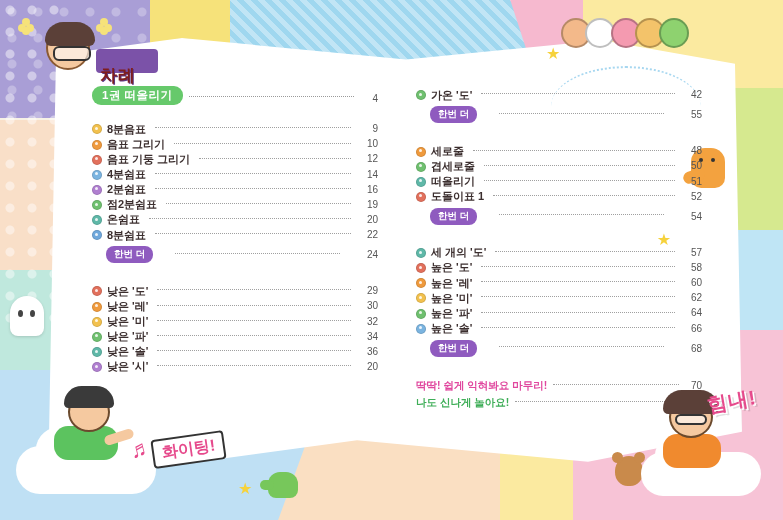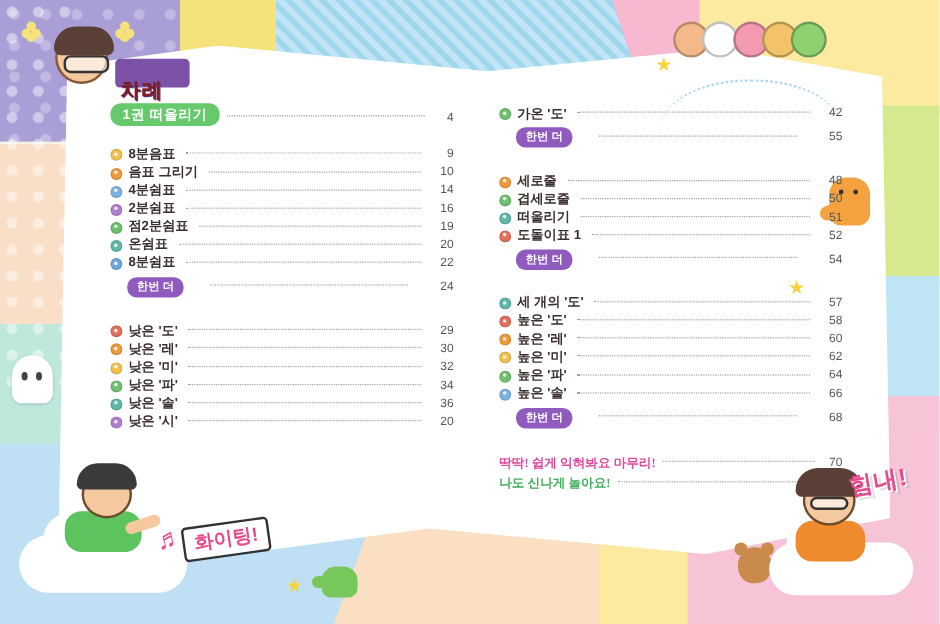--- a/index.html
+++ b/index.html
@@ -133,21 +133,21 @@
     padding:2px 8px; border-radius:8px; white-space:nowrap;
   }
   .mini-row .dots{ flex:1; border-bottom:1.4px dotted #a0a0a0; margin:0 4px 3px 6px; }
   .mini-row .pg { font-size:10px; color:#555; min-width:18px; text-align:right; }
 
   .gap-sm { height:9px; }
   .gap-md { height:14px; }
 
   .final-row { display:flex; align-items:center; margin:3px 0; }
   .final-label {
-    font-size:10.5px; font-weight:bold; color:#e0479e; white-space:nowrap;font-family:Liberation Serif, serif;
+    font-size:10.5px; font-weight:bold; color:#e0479e; white-space:nowrap;
   }
   .final-row .dots { flex:1; border-bottom:1.4px dotted #a0a0a0; margin:0 5px 3px 6px; }
   .final-row .pg { font-size:10px; color:#555; min-width:18px; text-align:right; }
 
   
   .sticker { position:absolute; }
   .glasses-kid {
     left:46px; top:26px; width:44px; height:44px;
     background:#f5c9a0; border-radius:50%;
     border:2px solid #8a5a33;
@@ -345,20 +345,26 @@
         <span class="dots"></span>
         <span class="pg">9</span>
       </div>
       <div class="row">
         <span class="bullet" style="background:#ef9a3d"></span>
         <span class="label">음표 그리기</span>
         <span class="dots"></span>
         <span class="pg">10</span>
       </div>
       <div class="row">
+        <span class="bullet" style="background:#e2705c"></span>
+        <span class="label">음표 기둥 그리기</span>
+        <span class="dots"></span>
+        <span class="pg">12</span>
+      </div>
+      <div class="row">
         <span class="bullet" style="background:#7bb4e0"></span>
         <span class="label">4분쉼표</span>
         <span class="dots"></span>
         <span class="pg">14</span>
       </div>
       <div class="row">
         <span class="bullet" style="background:#b07fd0"></span>
         <span class="label">2분쉼표</span>
         <span class="dots"></span>
         <span class="pg">16</span>

